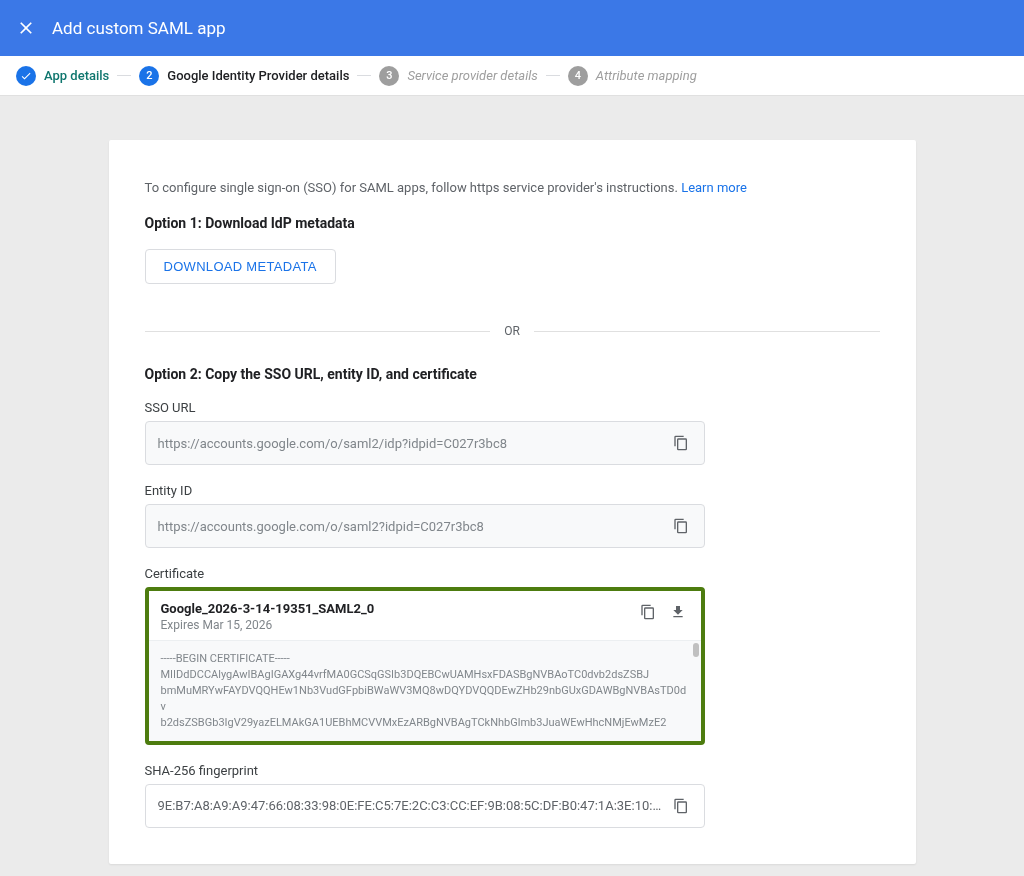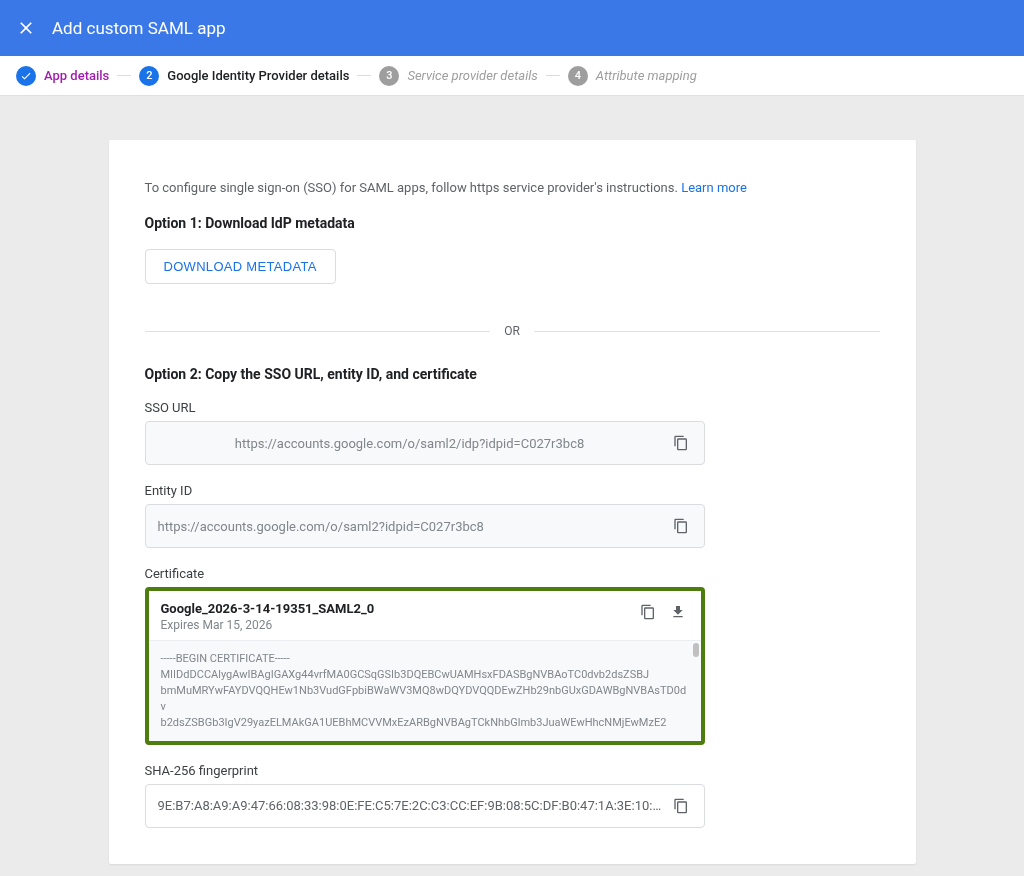--- a/index.html
+++ b/index.html
@@ -39,21 +39,21 @@
   .step-badge {
     width:20px; height:20px; border-radius:50%;
     display:flex; align-items:center; justify-content:center;
     color:#fff; font-size:11px; font-weight:500;
     flex-shrink:0;
   }
   .badge-done { background:#1a73e8; }
   .badge-active { background:#1a73e8; }
   .badge-inactive { background:#9e9e9e; }
   .step-label { margin-left:8px; white-space:nowrap; }
-  .label-done { color:#a21caf; font-weight:500;text-align:center; }
+  .label-done { color:#0f766e; font-weight:500;text-align:center; }
   .label-active { color:#202124; font-weight:500; }
   .label-inactive { color:#9e9e9e;font-style:italic; }
   .step-connector { width:14px; height:1px; background:#dadce0; margin:0 8px; }
   .check svg { width:12px; height:12px; fill:#fff; }
 
   
   .page-body {
     background:#ebebeb;
     padding: 44px 0 0 0;
     min-height: calc(876px - 56px - 40px);
@@ -212,21 +212,21 @@
       <div class="divider-or">
         <div class="line"></div>
         <div class="or-text">OR</div>
         <div class="line"></div>
       </div>
 
       <div class="opt-heading" style="margin-top:0">Option 2: Copy the SSO URL, entity ID, and certificate</div>
 
       
       <div class="field-label">SSO URL</div>
-      <div class="ro-field" style="width:560px;text-align:center;">
+      <div class="ro-field" style="width:560px;">
         <div class="val">https://accounts.google.com/o/saml2/idp?idpid=C027r3bc8</div>
         <div class="iconbtn">
           <svg viewBox="0 0 24 24">
               <path d="M16 1H4a2 2 0 0 0-2 2v14h2V3h12V1zm3 4H8a2 2 0 0 0-2 2v14a2 2 0 0 0 2 2h11a2 2 0 0 0 2-2V7a2 2 0 0 0-2-2zm0 16H8V7h11v14z"></path>
             </svg>
         </div>
       </div>
 
       
       <div class="field-label">Entity ID</div>

